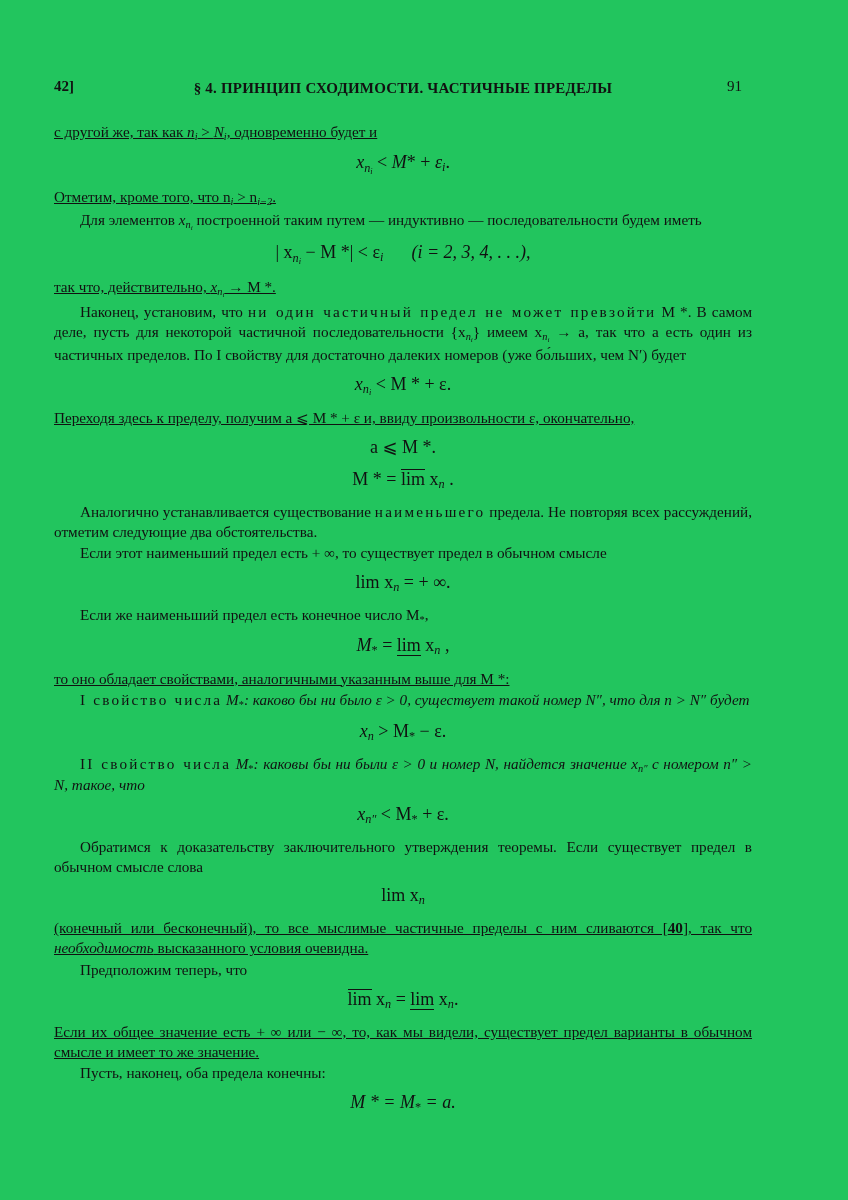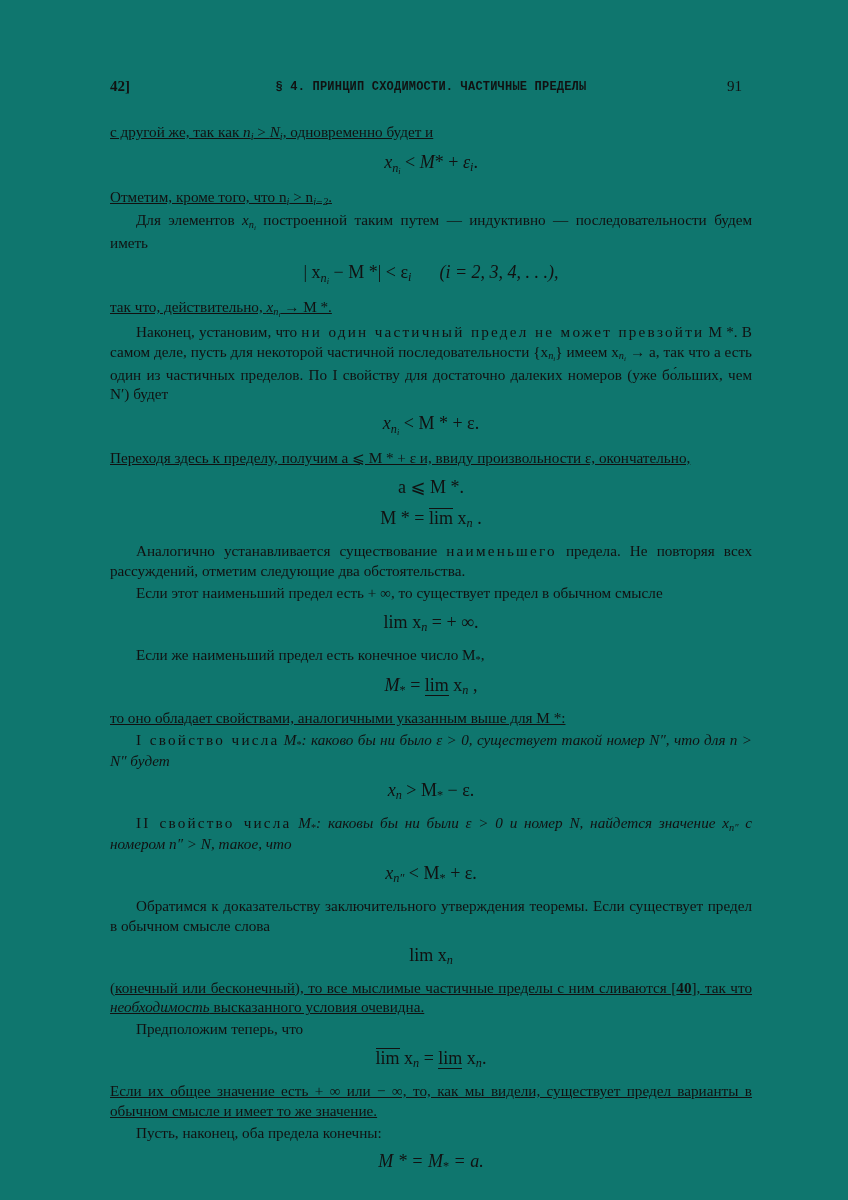--- a/index.html
+++ b/index.html
@@ -12,22 +12,22 @@
     height: 1200px;
     font-family: "Liberation Serif", serif;
     color: #111;
     position: relative;
   }
   .page {
     position: relative;
     width: 848px;
     height: 1200px;
     box-sizing: border-box;
-    padding: 78px 96px 40px 110px;
-    background: #0f766e;
+    padding: 78px 96px 40px 54px;
+    background: #22c55e;
   }
   
   .runhead {
     position: relative;
     height: 30px;
     margin-bottom: 14px;
   }
   .runhead .folio-left {
     position: absolute;
     left: 0;
@@ -35,25 +35,24 @@
     font-family: "Liberation Serif", serif;
     font-weight: bold;
     font-size: 15px;
   }
   .runhead .title {
     position: absolute;
     left: 0;
     right: 0;
     top: 2px;
     text-align: center;
-    font-size: 12px;
+    font-size: 15px;
     font-weight: bold;
     letter-spacing: 0.2px;
     font-variant: small-caps;
-    font-family: Liberation Mono, monospace;
   }
   .runhead .folio-right {
     position: absolute;
     right: 10px;
     top: 0;
     font-size: 15px;
   }
 
   p {
     margin: 0 0 2px 0;

